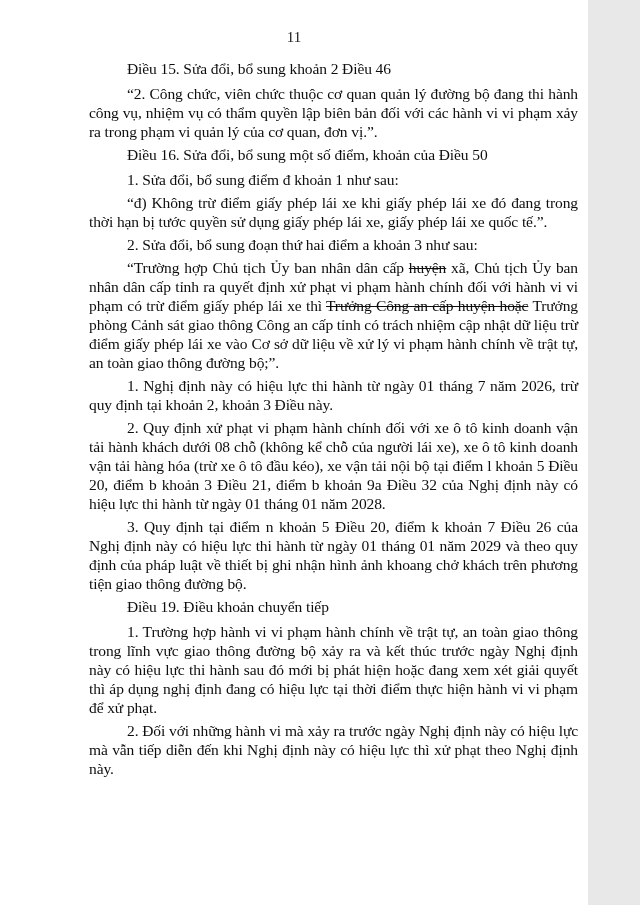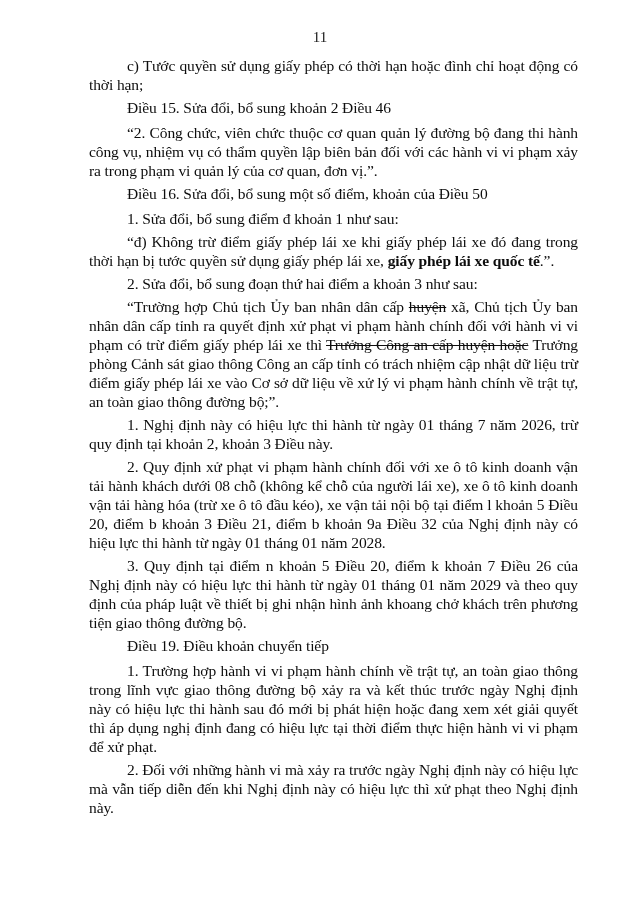--- a/index.html
+++ b/index.html
@@ -5,21 +5,21 @@
   * { box-sizing: border-box; }
   html, body { margin: 0; padding: 0; }
   body {
     width: 640px;
     height: 905px;
     background: #e8e8e8;
     font-family: "Liberation Serif", "DejaVu Serif", serif;
   }
   .page {
     position: relative;
-    width: 640px;
+    width: 588px;
     height: 905px;
     background: #ffffff;
     color: #000000;
     overflow: hidden;
   }
   .page-number {
     position: absolute;
     top: 28px;
     left: 0;
     width: 100%;
@@ -40,30 +40,29 @@
     color: #0d0d0d;
   }
   .para {
     margin: 0 0 4px 0;
     text-indent: 38px;
   }
   .para.heading {
     font-weight: normal;
     margin: 3px 0 6px 0;
   }
-  .run-bold { font-weight: bold; }
+  .run-bold { font-weight: normal; }
   .run-strike { text-decoration: line-through; }
 </style>
 </head>
 <body>
 
 <div class="page">
   <div class="page-number">11</div>
   <div class="content" id="content">
-      <p class="para body"><span class="">c) Tước quyền sử dụng giấy phép có thời hạn hoặc đình chỉ hoạt động có thời hạn;</span></p>
       <p class="para heading"><span class="">Điều 15. Sửa đổi, bổ sung khoản 2 Điều 46</span></p>
       <p class="para body"><span class="">“2. Công chức, viên chức thuộc cơ quan quản lý đường bộ đang thi hành công vụ, nhiệm vụ có thẩm quyền lập biên bản đối với các hành vi vi phạm xảy ra trong phạm vi quản lý của cơ quan, đơn vị.”.</span></p>
       <p class="para heading"><span class="">Điều 16. Sửa đổi, bổ sung một số điểm, khoản của Điều 50</span></p>
       <p class="para body"><span class="">1. Sửa đổi, bổ sung điểm đ khoản 1 như sau:</span></p>
       <p class="para body"><span class="">“đ) Không trừ điểm giấy phép lái xe khi giấy phép lái xe đó đang trong thời hạn bị tước quyền sử dụng giấy phép lái xe, </span><span class="run-bold ">giấy phép lái xe quốc tế</span><span class="">.”.</span></p>
       <p class="para body"><span class="">2. Sửa đổi, bổ sung đoạn thứ hai điểm a khoản 3 như sau:</span></p>
       <p class="para body"><span class="">“Trường hợp Chủ tịch Ủy ban nhân dân cấp </span><span class="run-strike">huyện</span><span class=""> xã, Chủ tịch Ủy ban nhân dân cấp tỉnh ra quyết định xử phạt vi phạm hành chính đối với hành vi vi phạm có trừ điểm giấy phép lái xe thì </span><span class="run-strike">Trưởng Công an cấp huyện hoặc</span><span class=""> Trưởng phòng Cảnh sát giao thông Công an cấp tỉnh có trách nhiệm cập nhật dữ liệu trừ điểm giấy phép lái xe vào Cơ sở dữ liệu về xử lý vi phạm hành chính về trật tự, an toàn giao thông đường bộ;”.</span></p>
       <p class="para body"><span class="">1. Nghị định này có hiệu lực thi hành từ ngày 01 tháng 7 năm 2026, trừ quy định tại khoản 2, khoản 3 Điều này.</span></p>
       <p class="para body"><span class="">2. Quy định xử phạt vi phạm hành chính đối với xe ô tô kinh doanh vận tải hành khách dưới 08 chỗ (không kể chỗ của người lái xe), xe ô tô kinh doanh vận tải hàng hóa (trừ xe ô tô đầu kéo), xe vận tải nội bộ tại điểm l khoản 5 Điều 20, điểm b khoản 3 Điều 21, điểm b khoản 9a Điều 32 của Nghị định này có hiệu lực thi hành từ ngày 01 tháng 01 năm 2028.</span></p>
       <p class="para body"><span class="">3. Quy định tại điểm n khoản 5 Điều 20, điểm k khoản 7 Điều 26 của Nghị định này có hiệu lực thi hành từ ngày 01 tháng 01 năm 2029 và theo quy định của pháp luật về thiết bị ghi nhận hình ảnh khoang chở khách trên phương tiện giao thông đường bộ.</span></p>

